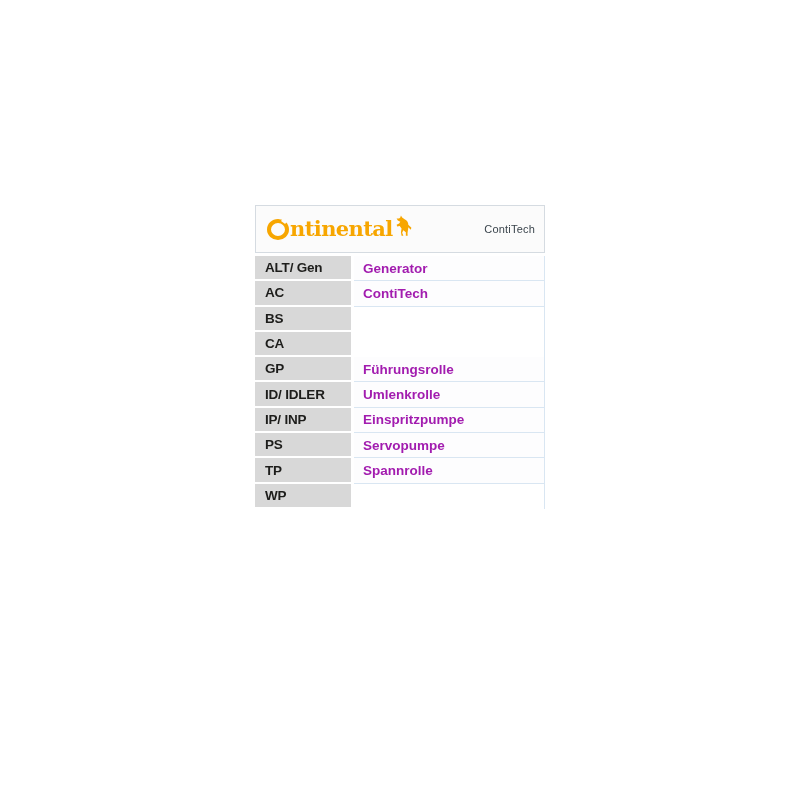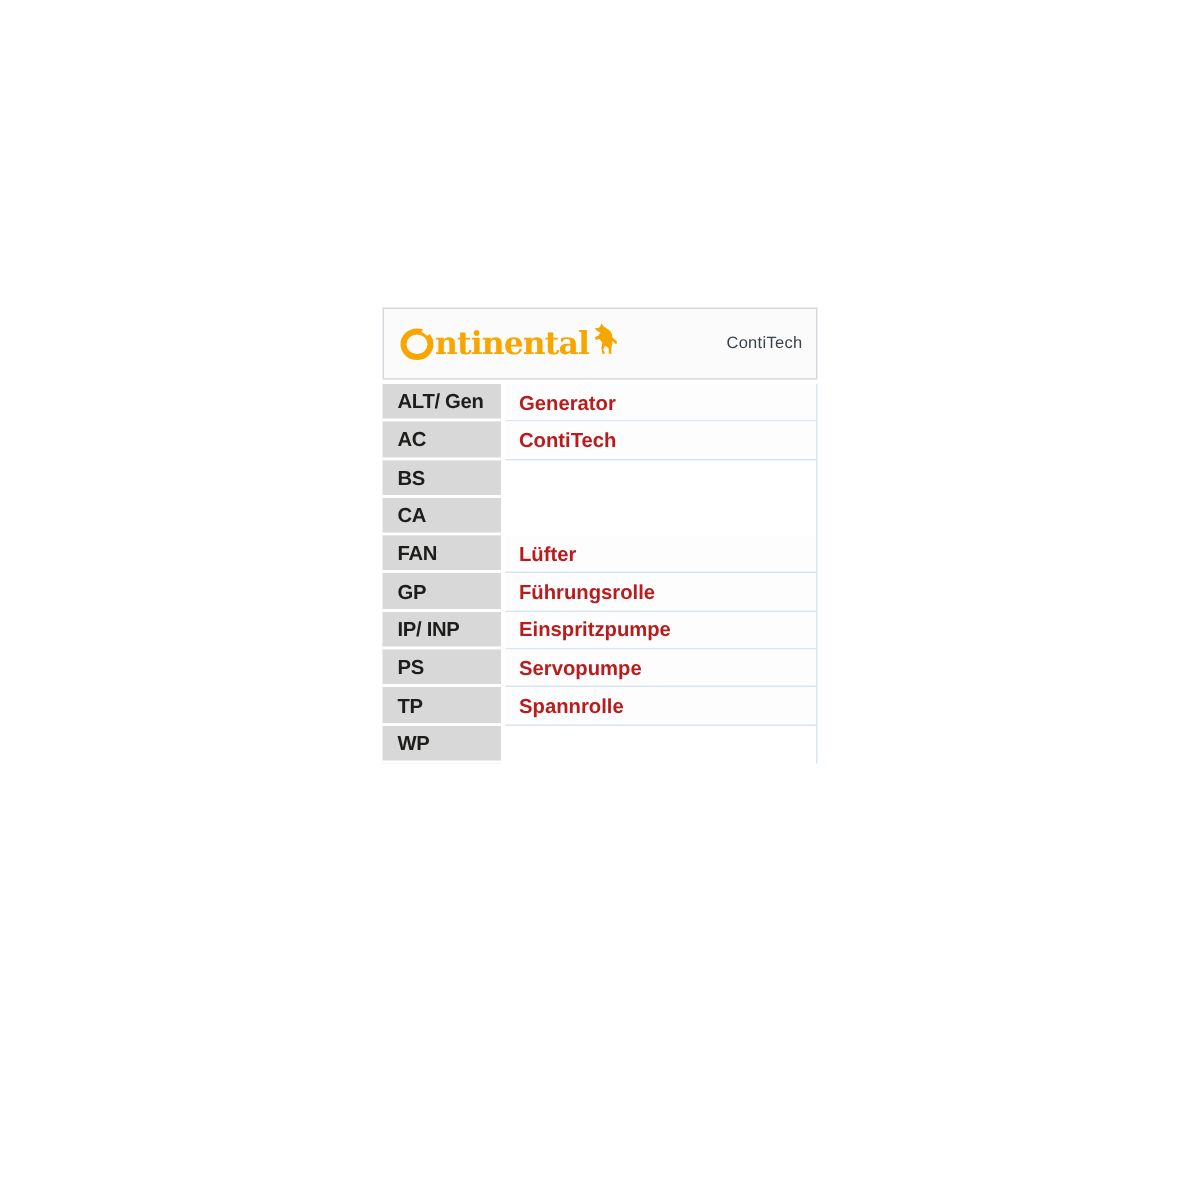--- a/index.html
+++ b/index.html
@@ -85,21 +85,21 @@
   .rows {
     margin-top: 3px;
     border-right: 1px solid #d9e6f2;
   }
   .row {
     display: flex;
     height: 25.3px;
   }
   .cell-abbr {
     box-sizing: border-box;
-    width: 79px;
+    width: 96px;
     background: #d8d8d8;
     border-bottom: 2px solid #ffffff;
     display: flex;
     align-items: center;
     padding-left: 10px;
     font-size: 13.5px;
     font-weight: bold;
     color: #1d1d1b;
     letter-spacing: -0.2px;
     white-space: nowrap;
@@ -108,21 +108,21 @@
     box-sizing: border-box;
     flex: 1;
     margin-left: 3px;
     background: #fdfdfe;
     border-bottom: 1px solid #d9e6f2;
     display: flex;
     align-items: center;
     padding-left: 9px;
     font-size: 13.5px;
     font-weight: bold;
-    color: #b91c1c;
+    color: #a21caf;
     white-space: nowrap;
   }
 </style>
 </head>
 <body>
 
 <div class="canvas">
   <div class="legend-table">
 
     <div class="brand-header">
@@ -145,26 +145,26 @@
           <div class="cell-abbr">AC</div>
           <div class="cell-desc">ContiTech</div>
         </div>
         <div class="row">
           <div class="cell-abbr">BS</div>
         </div>
         <div class="row">
           <div class="cell-abbr">CA</div>
         </div>
         <div class="row">
-          <div class="cell-abbr">FAN</div>
-          <div class="cell-desc">Lüfter</div>
+          <div class="cell-abbr">GP</div>
+          <div class="cell-desc">Führungsrolle</div>
         </div>
         <div class="row">
-          <div class="cell-abbr">GP</div>
-          <div class="cell-desc">Führungsrolle</div>
+          <div class="cell-abbr">ID/ IDLER</div>
+          <div class="cell-desc">Umlenkrolle</div>
         </div>
         <div class="row">
           <div class="cell-abbr">IP/ INP</div>
           <div class="cell-desc">Einspritzpumpe</div>
         </div>
         <div class="row">
           <div class="cell-abbr">PS</div>
           <div class="cell-desc">Servopumpe</div>
         </div>
         <div class="row">

